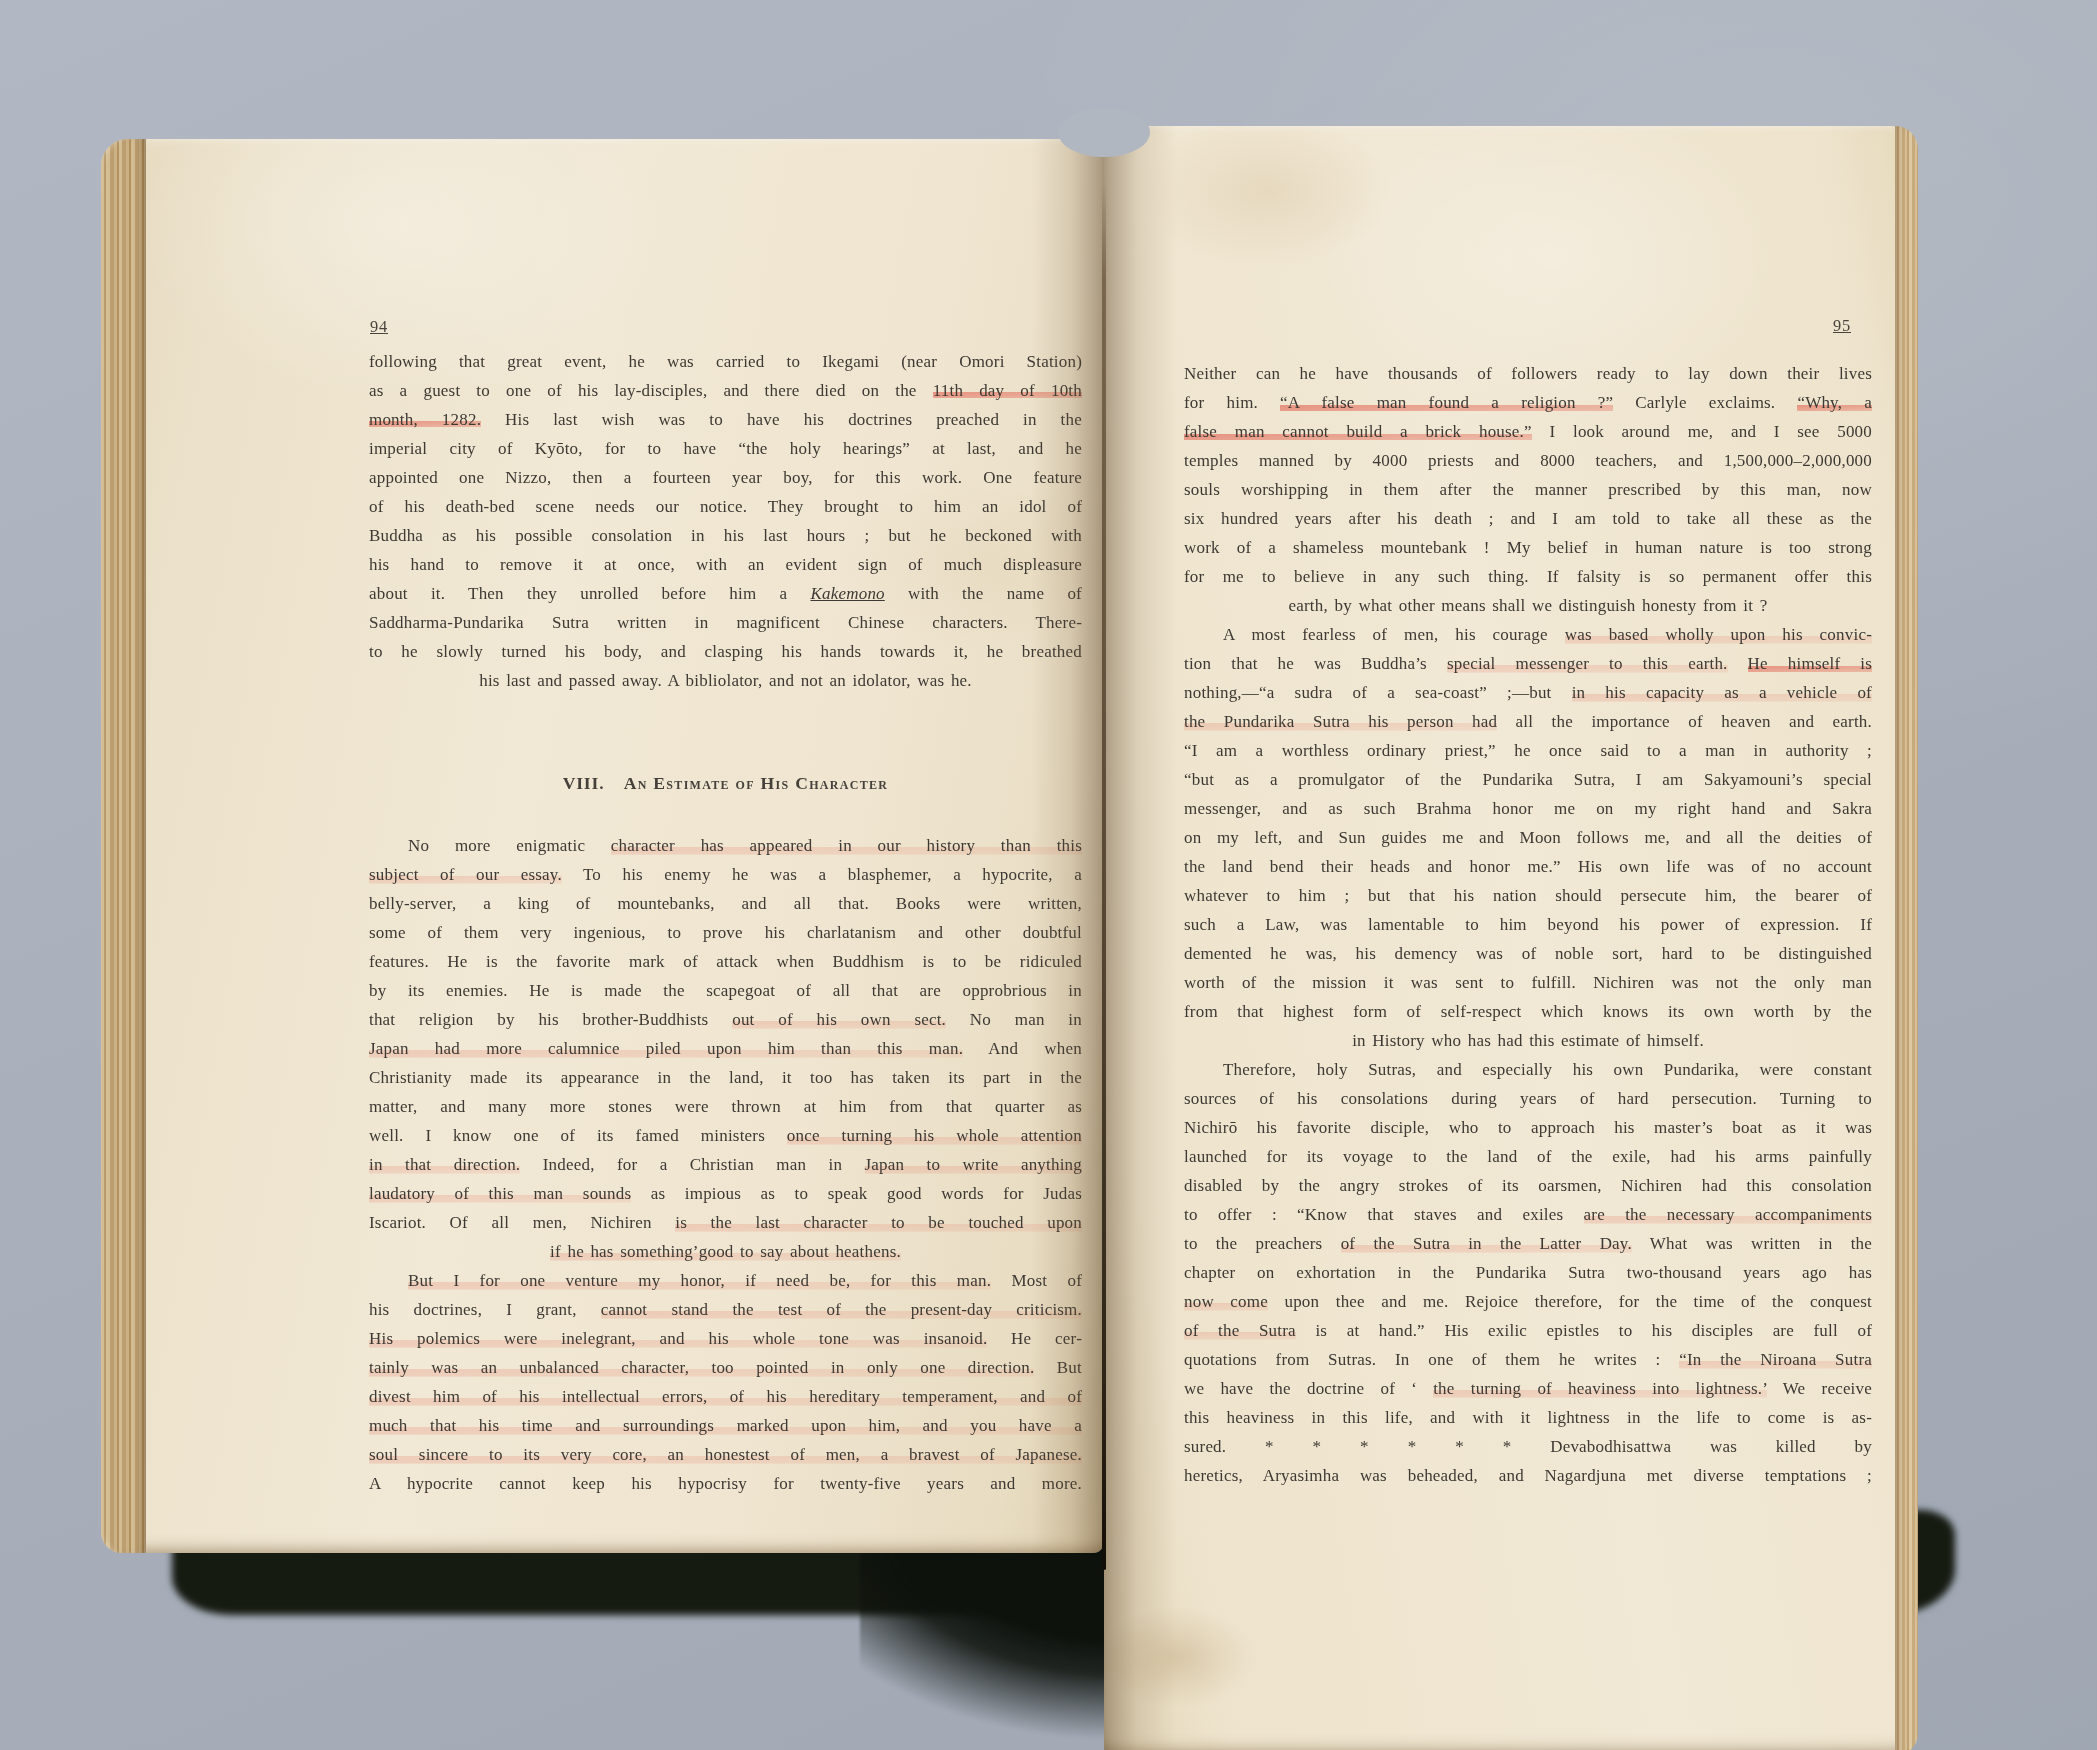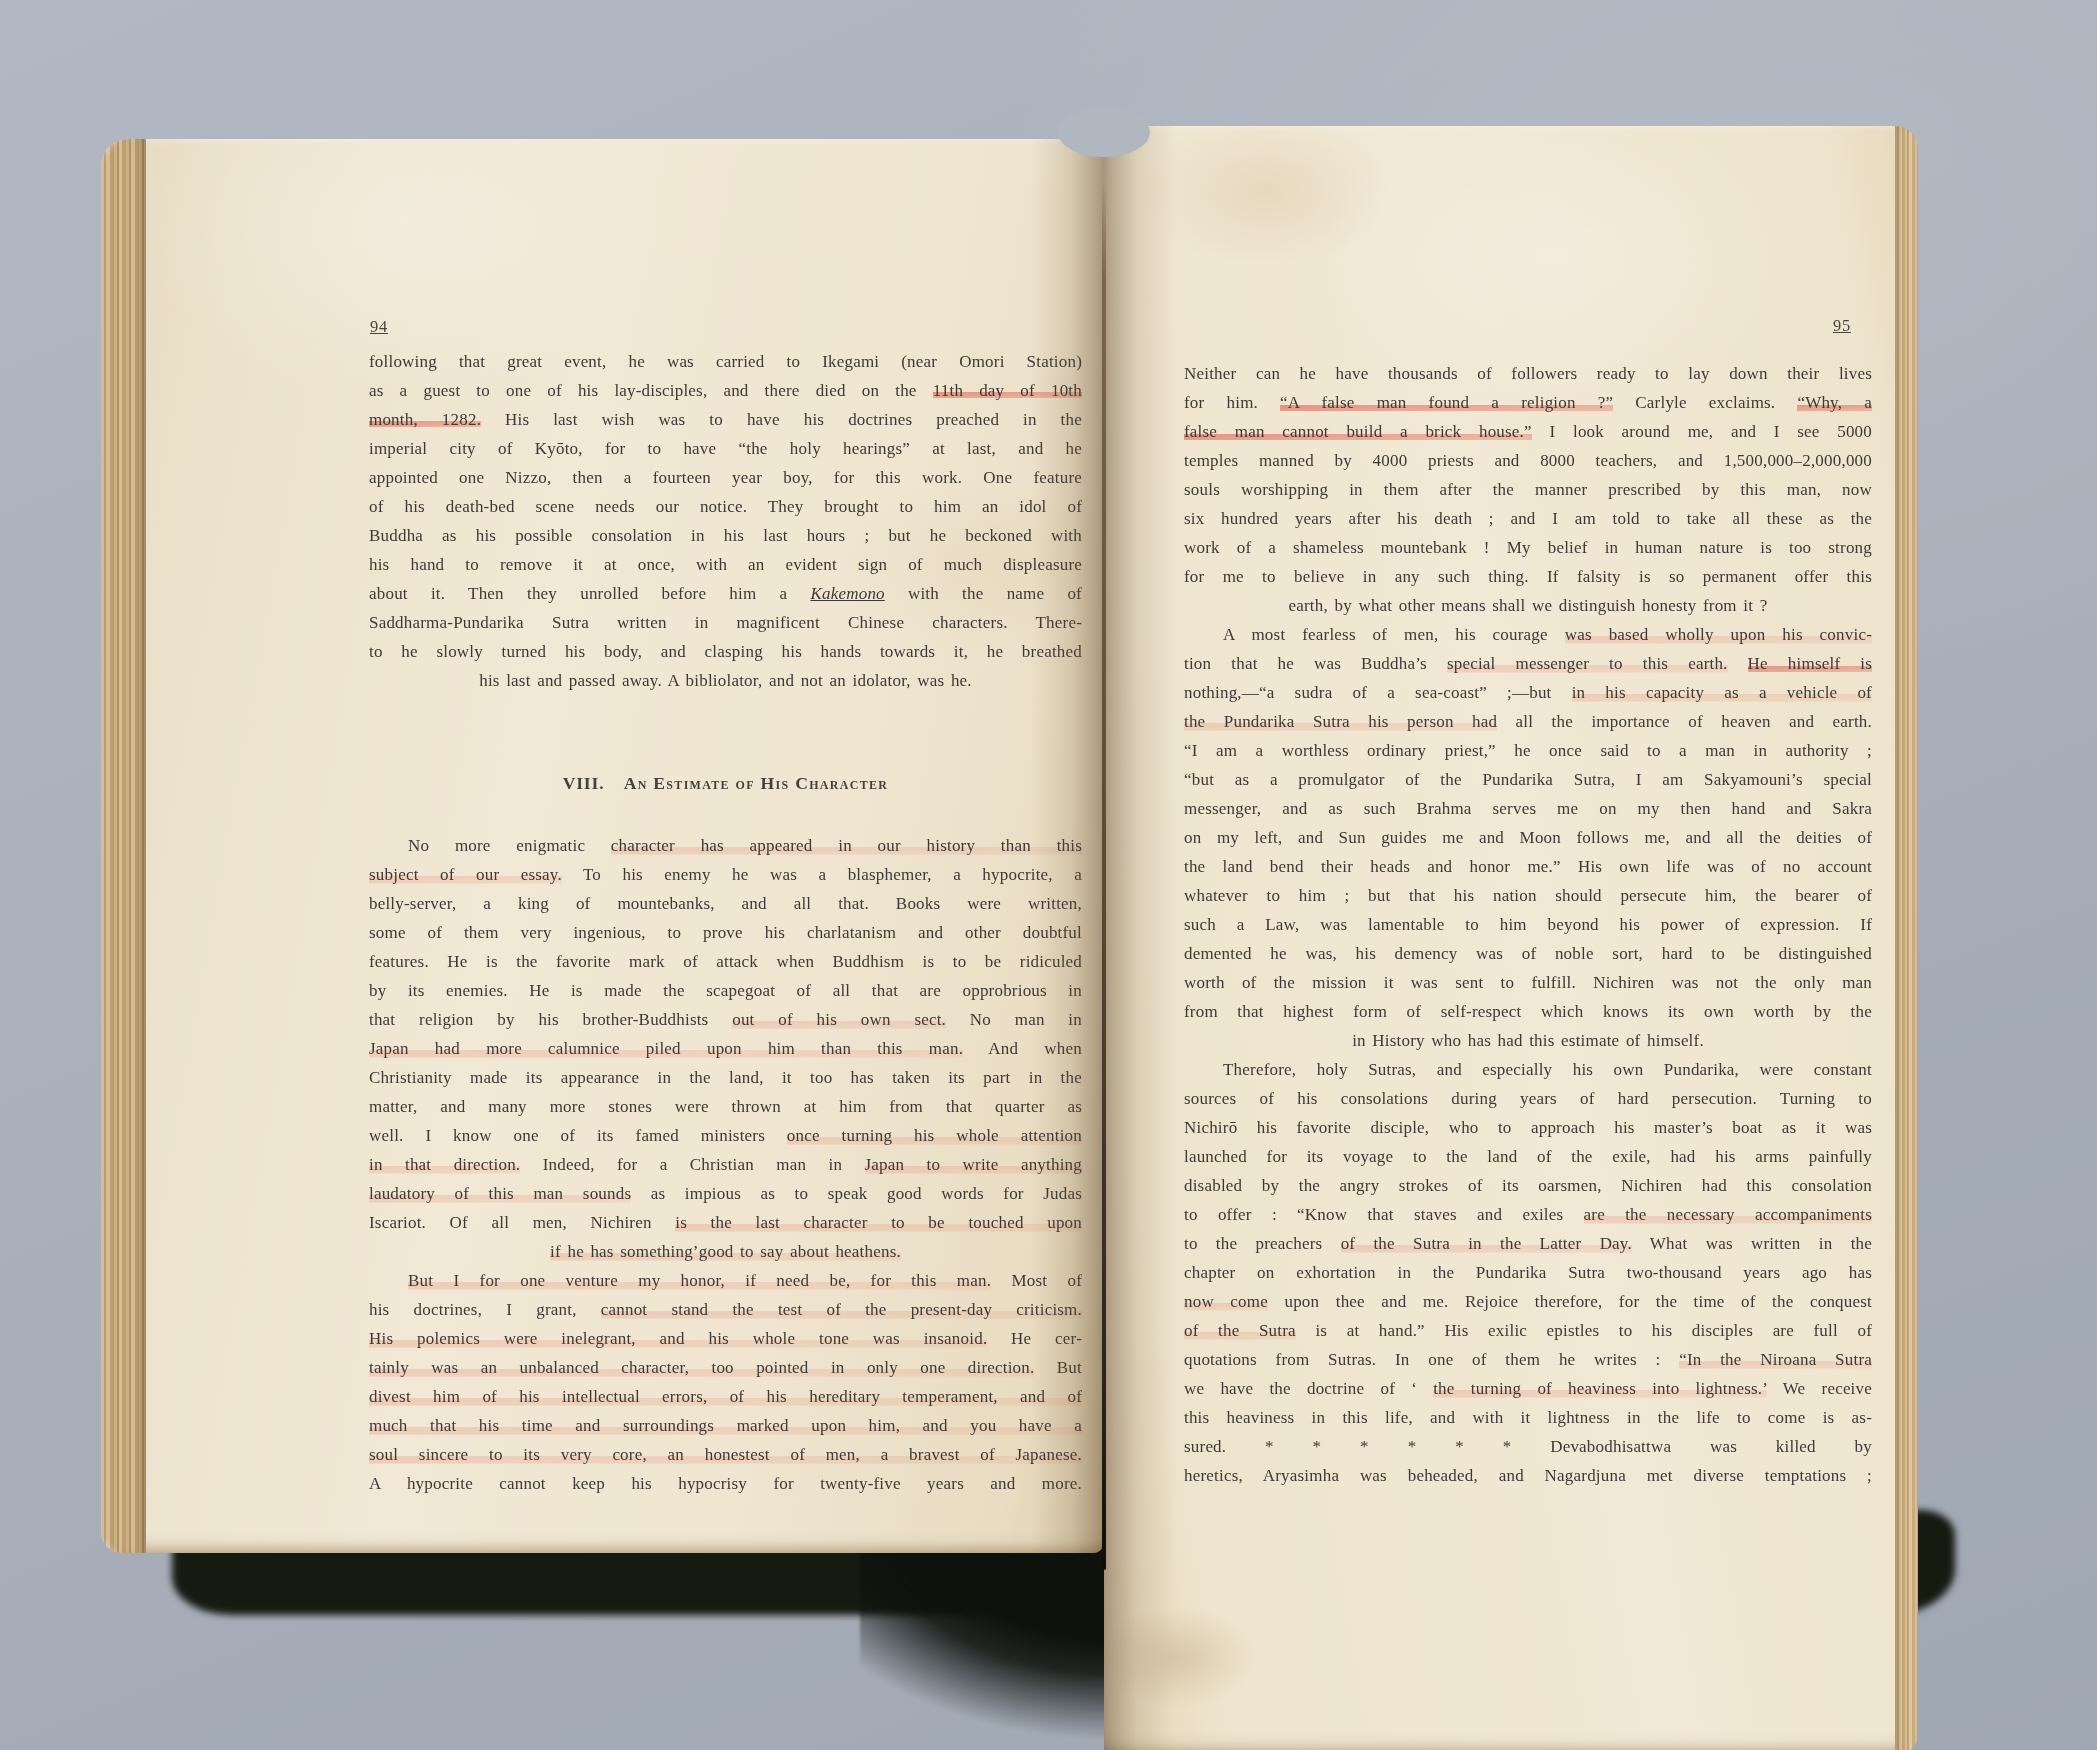--- a/index.html
+++ b/index.html
@@ -195,21 +195,21 @@
           <div class="line">six hundred years after his death ; and I am told to take all these as the</div>
           <div class="line">work of a shameless mountebank !  My belief in human nature is too strong</div>
           <div class="line">for me to believe in any such thing.  If falsity is so permanent offer this</div>
           <div class="line end">earth, by what other means shall we distinguish honesty from it ?</div>
           <div class="line indent">A most fearless of men, his courage <span class="mark faint">was based wholly upon his convic-</span></div>
           <div class="line">tion that he was Buddha’s <span class="mark faint">special messenger to this earth.</span>  <span class="mark strong">He himself is</span></div>
           <div class="line">nothing,—“a sudra of a sea-coast” ;—but <span class="mark faint">in his capacity as a vehicle of</span></div>
           <div class="line"><span class="mark faint">the Pundarika Sutra his person had</span> all the importance of heaven and earth.</div>
           <div class="line">“I am a worthless ordinary priest,” he once said to a man in authority ;</div>
           <div class="line">“but as a promulgator of the Pundarika Sutra, I am Sakyamouni’s special</div>
-          <div class="line">messenger, and as such Brahma serves me on my then hand and Sakra</div>
+          <div class="line">messenger, and as such Brahma honor me on my right hand and Sakra</div>
           <div class="line">on my left, and Sun guides me and Moon follows me, and all the deities of</div>
           <div class="line">the land bend their heads and honor me.”  His own life was of no account</div>
           <div class="line">whatever to him ; but that his nation should persecute him, the bearer of</div>
           <div class="line">such a Law, was lamentable to him beyond his power of expression.  If</div>
           <div class="line">demented he was, his demency was of noble sort, hard to be distinguished</div>
           <div class="line">worth of the mission it was sent to fulfill.  Nichiren was not the only man</div>
           <div class="line">from that highest form of self-respect which knows its own worth by the</div>
           <div class="line end">in History who has had this estimate of himself.</div>
           <div class="line indent">Therefore, holy Sutras, and especially his own Pundarika, were constant</div>
           <div class="line">sources of his consolations during years of hard persecution.  Turning to</div>

